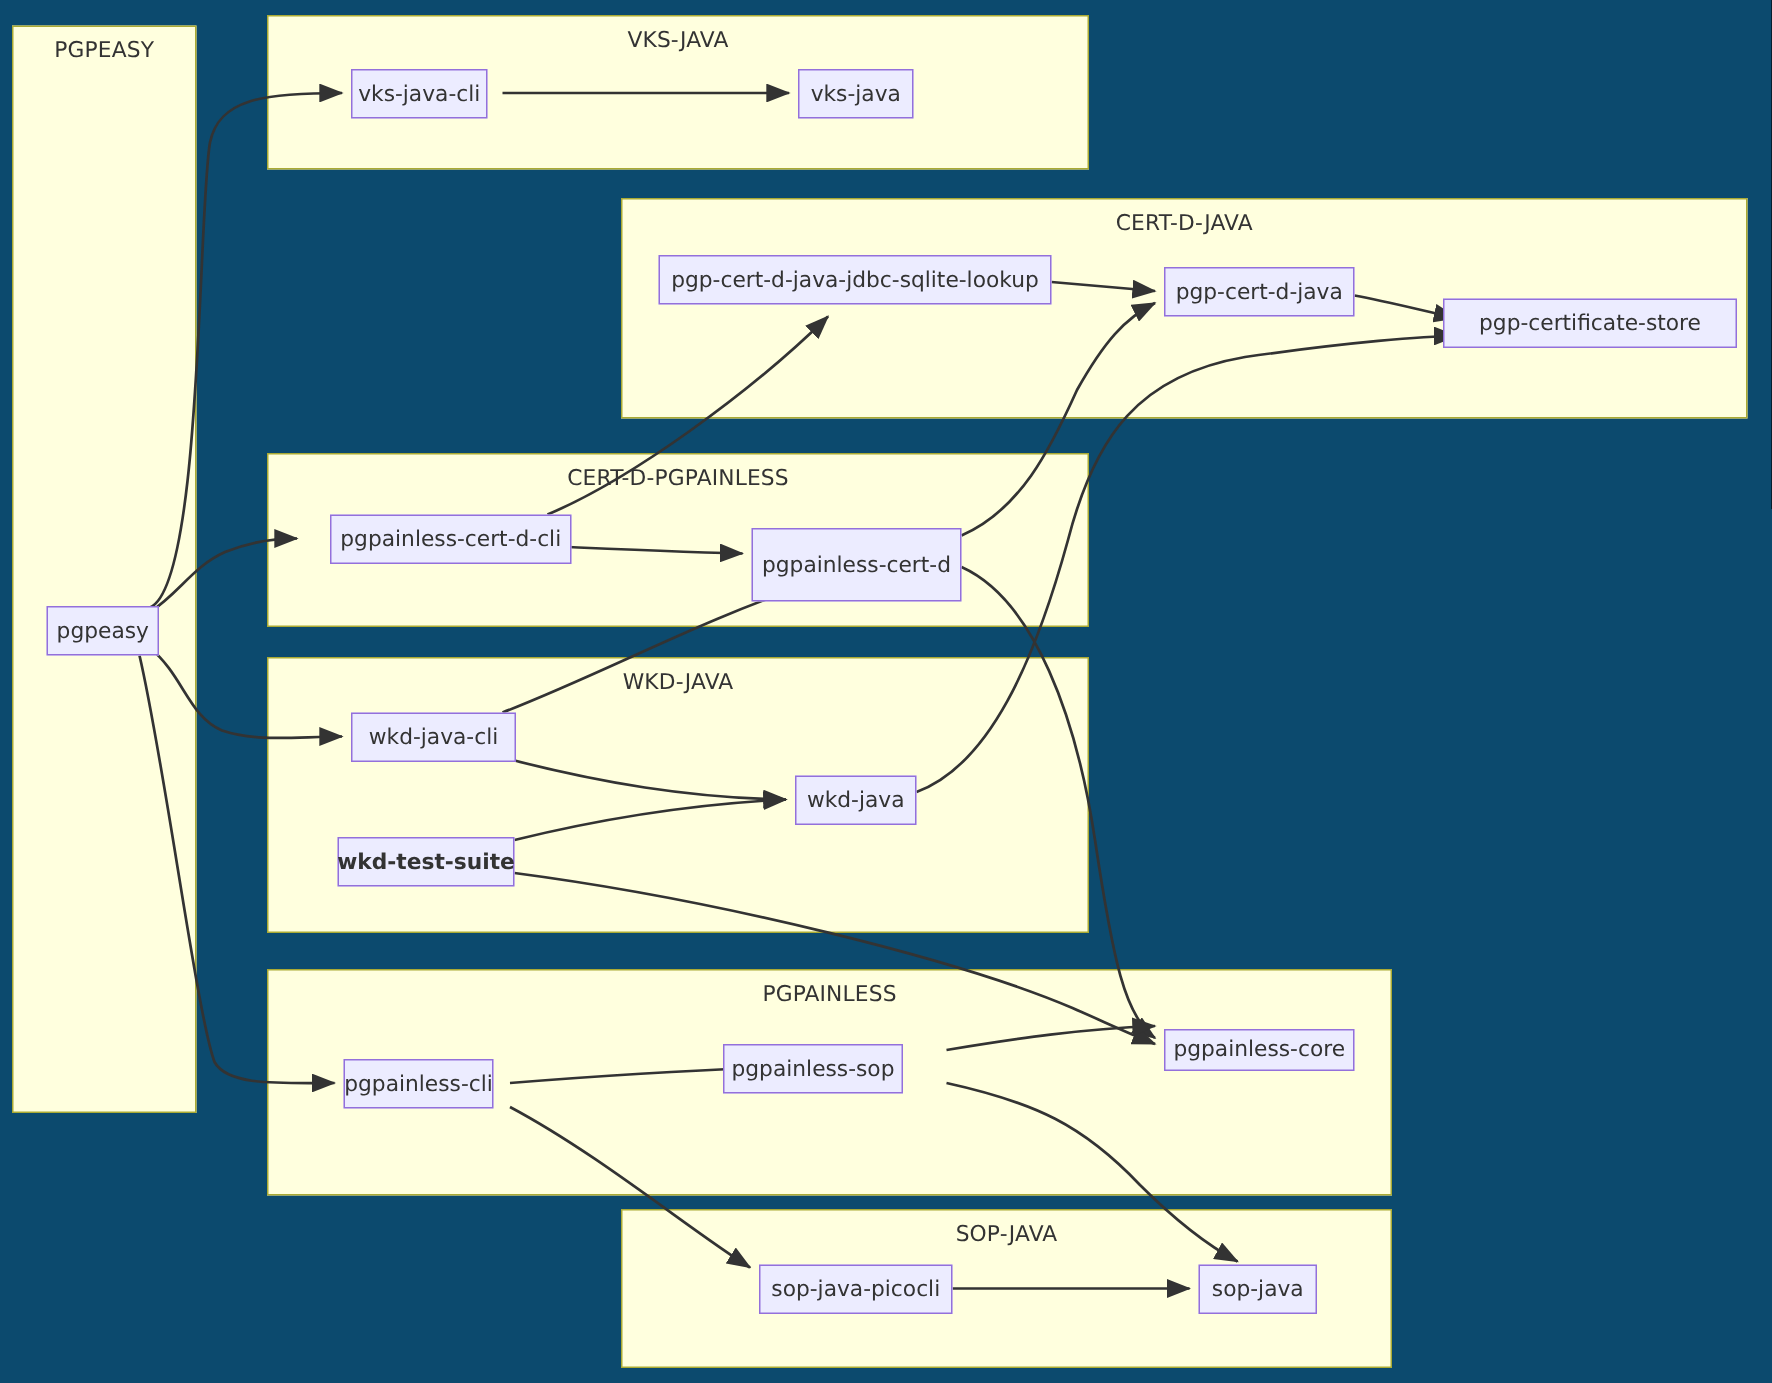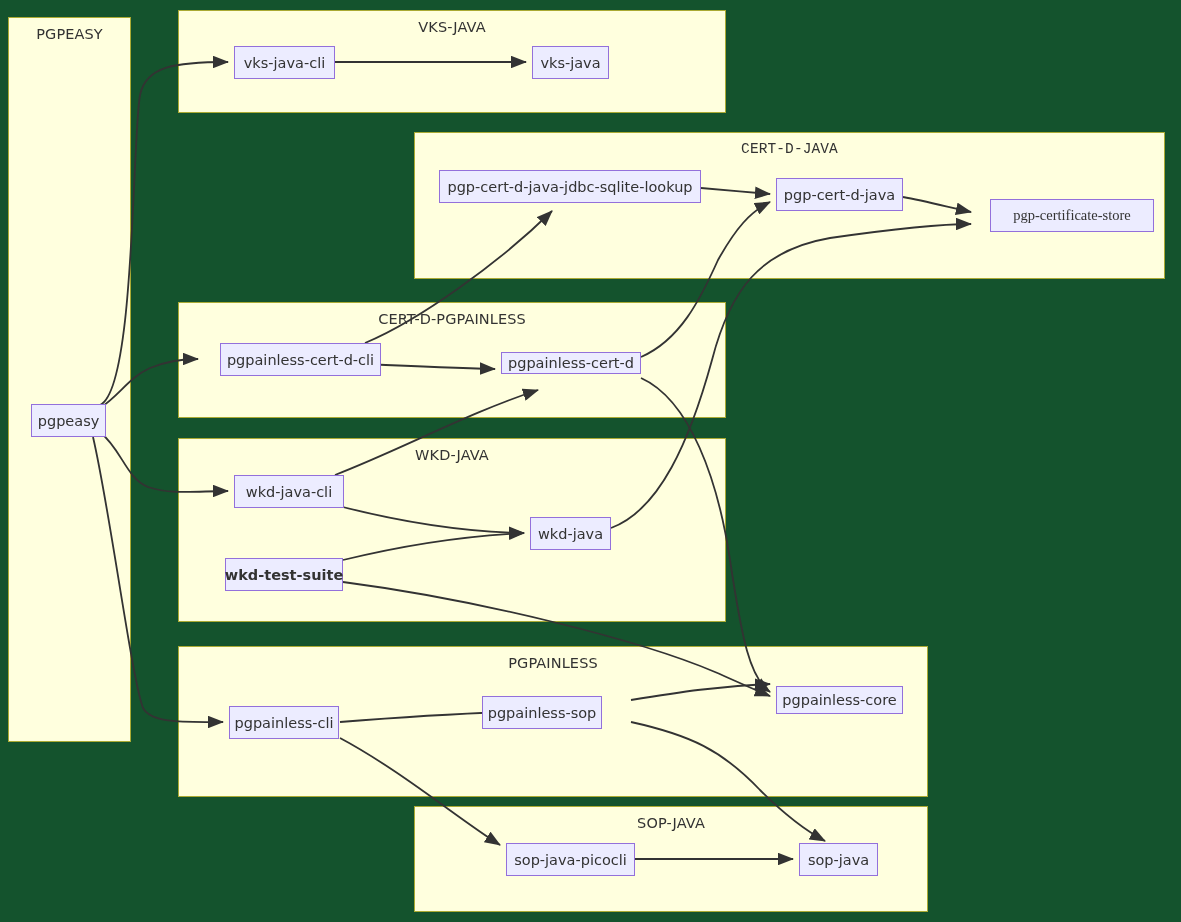--- a/index.html
+++ b/index.html
@@ -7,21 +7,21 @@
     padding: 0;
     background: #000000;
   }
   body {
     font-family: "DejaVu Sans", sans-serif;
   }
   #diagram-root {
     position: relative;
     width: 1181px;
     height: 922px;
-    background: #14532d;
+    background: #0c4a6e;
     overflow: hidden;
   }
   svg.edges {
     position: absolute;
     left: 0;
     top: 0;
     width: 1181px;
     height: 922px;
     pointer-events: none;
   }
@@ -59,21 +59,21 @@
 
 <div id="diagram-root">
 
   <div id="clusters-layer">
       <div class="cluster" style="left: 8px; top: 17px; width: 123px; height: 725px;">
         <div class="cluster-label">PGPEASY</div>
       </div>
       <div class="cluster" style="left: 178px; top: 10px; width: 548px; height: 103px;">
         <div class="cluster-label">VKS-JAVA</div>
       </div>
-      <div class="cluster" style="left: 414px; top: 132px; width: 751px; height: 147px; font-family: Liberation Mono, monospace;">
+      <div class="cluster" style="left: 414px; top: 132px; width: 751px; height: 147px;">
         <div class="cluster-label">CERT-D-JAVA</div>
       </div>
       <div class="cluster" style="left: 178px; top: 302px; width: 548px; height: 116px;">
         <div class="cluster-label">CERT-D-PGPAINLESS</div>
       </div>
       <div class="cluster" style="left: 178px; top: 438px; width: 548px; height: 184px;">
         <div class="cluster-label">WKD-JAVA</div>
       </div>
       <div class="cluster" style="left: 178px; top: 646px; width: 750px; height: 151px;">
         <div class="cluster-label">PGPAINLESS</div>
@@ -111,51 +111,51 @@
         <path d="M 631,700 C 680,692 720,686 770,684" fill="none" stroke="#333333" stroke-width="1.8" marker-end="url(#arrowhead)"></path>
         <path d="M 631,722 C 690,735 722,750 760,790 C 790,820 812,834 825,841" fill="none" stroke="#333333" stroke-width="1.8" marker-end="url(#arrowhead)"></path>
         <path d="M 635,859 L 793,859" fill="none" stroke="#333333" stroke-width="1.8" marker-end="url(#arrowhead)"></path>
       </g>
   </svg>
 
   <div id="nodes-layer">
       <div class="node" style="left: 31px; top: 404px; width: 75px; height: 33px;">
         <span>pgpeasy</span>
       </div>
-      <div class="node" style="left: 234px; top: 46px; width: 101px; height: 33px;">
+      <div class="node" style="left: 234px; top: 46px; width: 91px; height: 33px;">
         <span>vks-java-cli</span>
       </div>
       <div class="node" style="left: 532px; top: 46px; width: 77px; height: 33px;">
         <span>vks-java</span>
       </div>
       <div class="node" style="left: 439px; top: 170px; width: 262px; height: 33px; text-align: right;">
         <span>pgp-cert-d-java-jdbc-sqlite-lookup</span>
       </div>
       <div class="node" style="left: 776px; top: 178px; width: 127px; height: 33px;">
         <span>pgp-cert-d-java</span>
       </div>
-      <div class="node" style="left: 990px; top: 199px; width: 164px; height: 33px; font-family: Liberation Serif, serif;">
+      <div class="node" style="left: 962px; top: 199px; width: 196px; height: 33px;">
         <span>pgp-certificate-store</span>
       </div>
       <div class="node" style="left: 220px; top: 343px; width: 161px; height: 33px;">
         <span>pgpainless-cert-d-cli</span>
       </div>
-      <div class="node" style="left: 501px; top: 352px; width: 140px; height: 22px; align-items: center;">
+      <div class="node" style="left: 501px; top: 352px; width: 140px; height: 49px; align-items: center;">
         <span>pgpainless-cert-d</span>
       </div>
       <div class="node" style="left: 234px; top: 475px; width: 110px; height: 33px;">
         <span>wkd-java-cli</span>
       </div>
       <div class="node" style="left: 530px; top: 517px; width: 81px; height: 33px;">
         <span>wkd-java</span>
       </div>
       <div class="node" style="left: 225px; top: 558px; width: 118px; height: 33px; font-weight: bold;">
         <span>wkd-test-suite</span>
       </div>
-      <div class="node" style="left: 229px; top: 706px; width: 110px; height: 33px;">
+      <div class="node" style="left: 229px; top: 706px; width: 100px; height: 33px;">
         <span>pgpainless-cli</span>
       </div>
       <div class="node" style="left: 482px; top: 696px; width: 120px; height: 33px;">
         <span>pgpainless-sop</span>
       </div>
       <div class="node" style="left: 776px; top: 686px; width: 127px; height: 28px;">
         <span>pgpainless-core</span>
       </div>
       <div class="node" style="left: 506px; top: 843px; width: 129px; height: 33px;">
         <span>sop-java-picocli</span>

